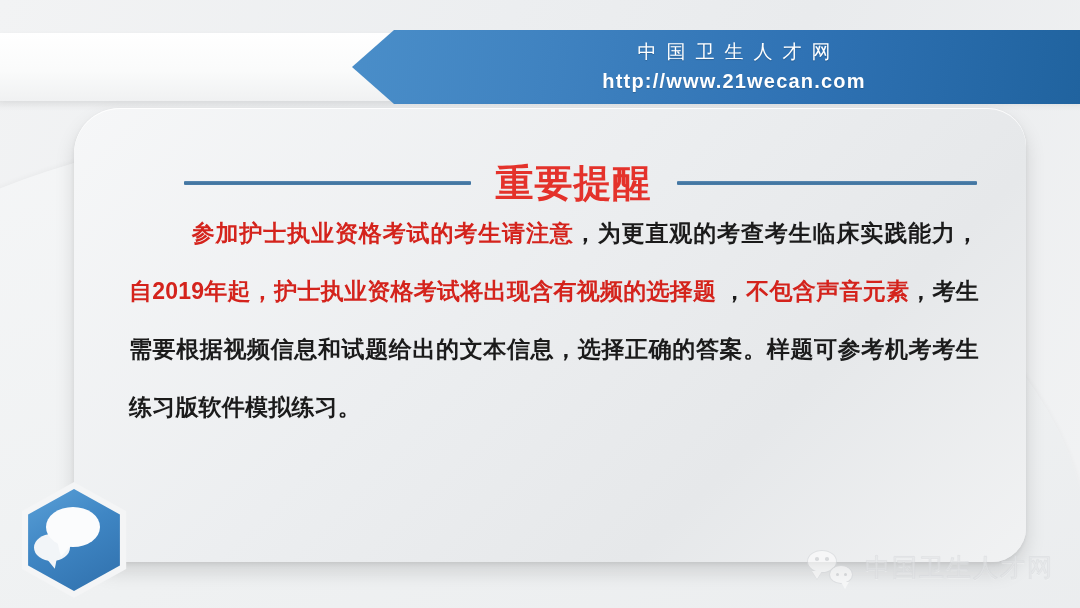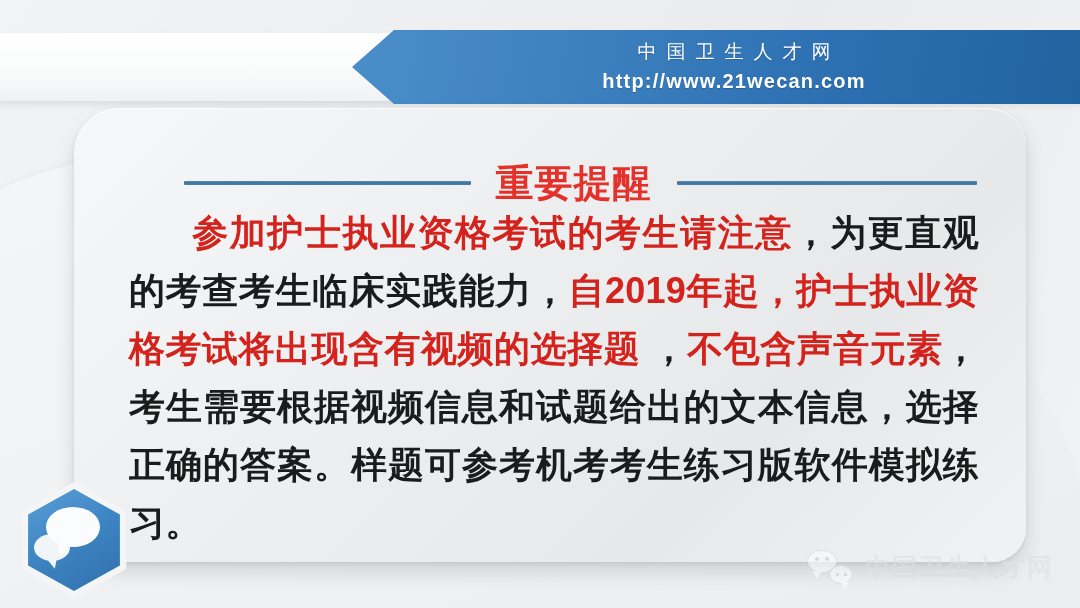--- a/index.html
+++ b/index.html
@@ -131,21 +131,21 @@
     white-space: nowrap;
     letter-spacing: 1px;
   }
 
   
   .body-text {
     position: absolute;
     left: 55px;
     top: 96px;
     width: 850px;
-    font-size: 36px;
+    font-size: 23px;
     font-weight: 700;
     line-height: 58px;
     color: #1b1b1b;
     text-align: justify;
     text-justify: inter-character;
     letter-spacing: 0.2px;
   }
   .body-text .red {
     color: #d4231c;
   }

